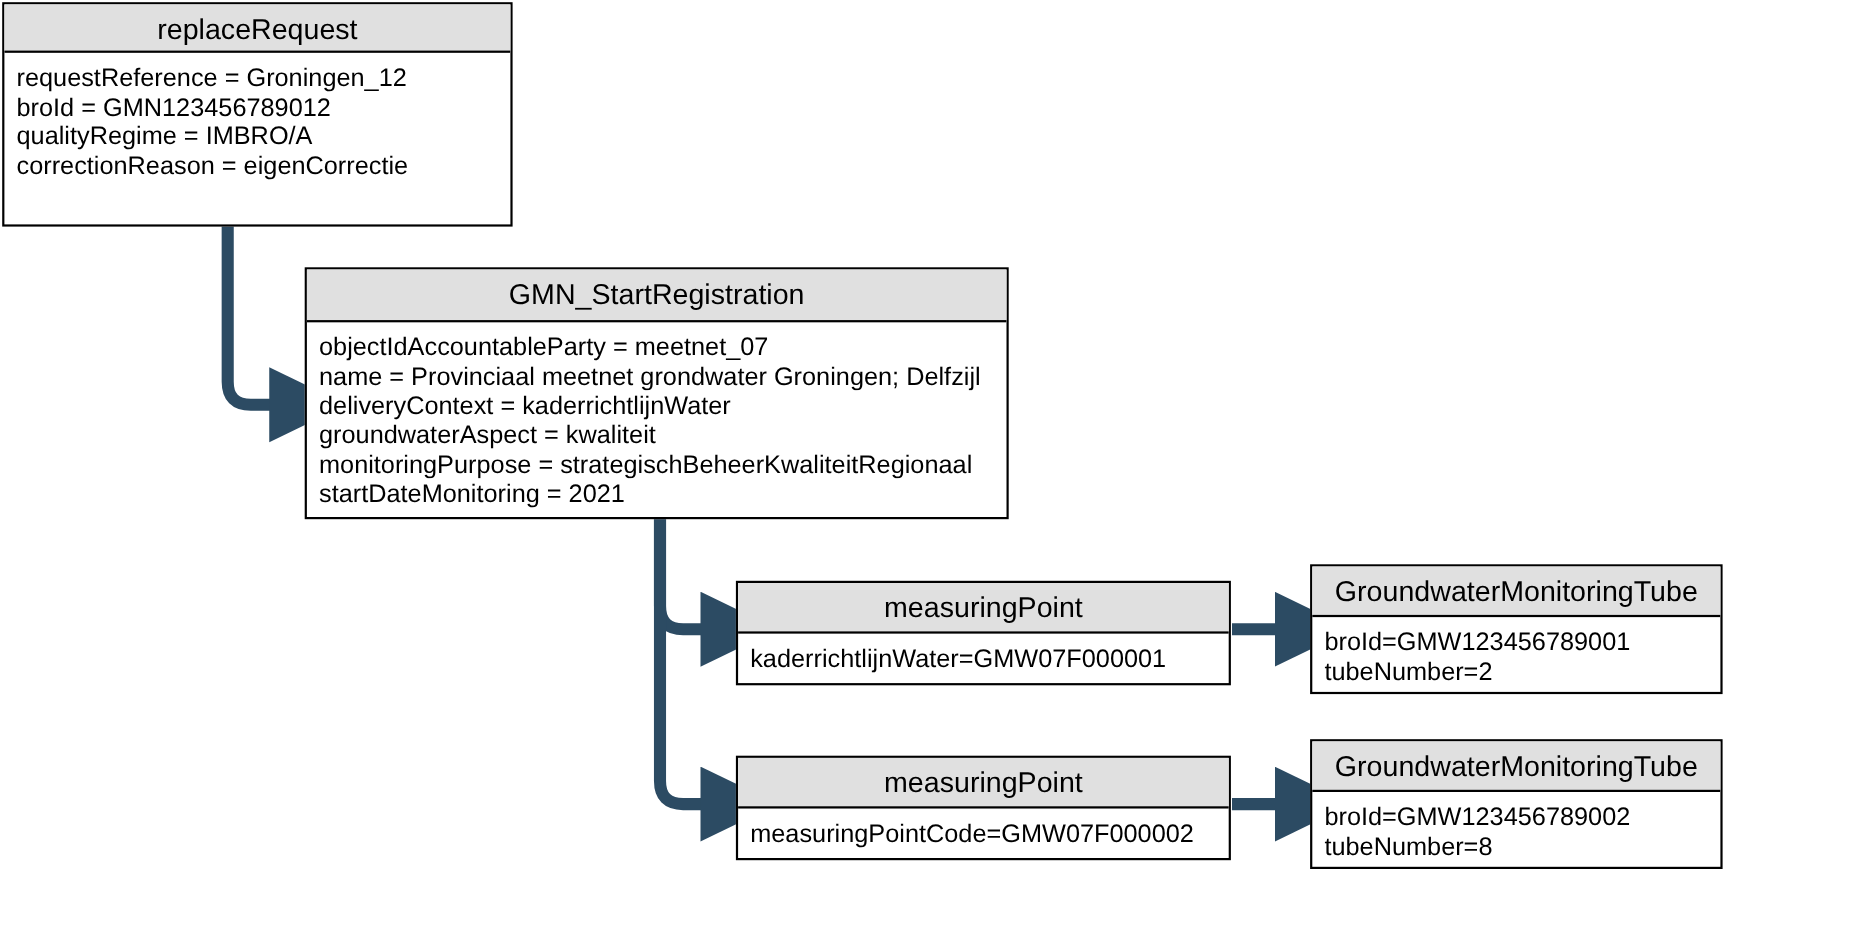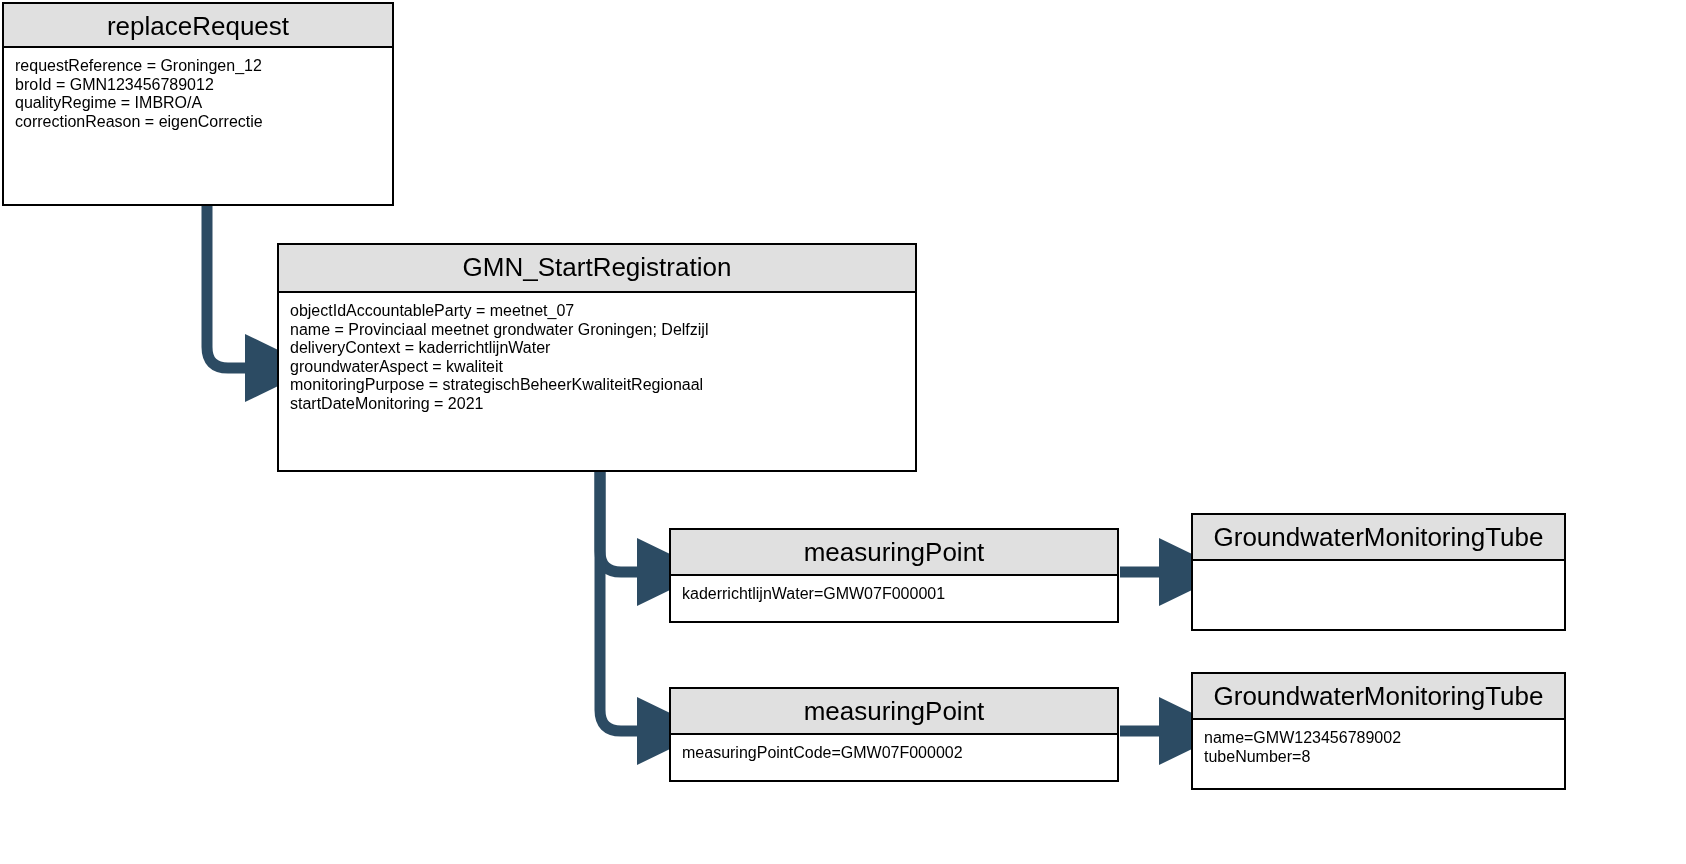--- a/index.html
+++ b/index.html
@@ -33,21 +33,21 @@
     font-size: 26px;
     color: #000000;
     line-height: 1.1;
     padding: 8px 6px 9px 6px;
     white-space: nowrap;
     overflow: hidden;
   }
   .uml-body {
     box-sizing: border-box;
     padding: 9px 9px 9px 11px;
-    font-size: 16px;
+    font-size: 23px;
     color: #000000;
     line-height: 1.16;
   }
   .attr-line {
     white-space: nowrap;
     overflow: hidden;
   }
   
   #connectors {
     position: absolute;
@@ -75,21 +75,21 @@
 
     <path d="M 600,470 L 600,551 Q 600,572 621,572 L 650,572" fill="none" stroke="#2c4b63" stroke-width="11" stroke-linecap="butt" marker-end="url(#arrowhead)"></path>
 
     <path d="M 600,470 L 600,710 Q 600,731 621,731 L 650,731" fill="none" stroke="#2c4b63" stroke-width="11" stroke-linecap="butt" marker-end="url(#arrowhead)"></path>
 
     <path d="M 1120,572 L 1172,572" fill="none" stroke="#2c4b63" stroke-width="11" stroke-linecap="butt" marker-end="url(#arrowhead)"></path>
 
     <path d="M 1120,731 L 1172,731" fill="none" stroke="#2c4b63" stroke-width="11" stroke-linecap="butt" marker-end="url(#arrowhead)"></path>
   </svg>
 
-  <div class="uml-box" style="left:2px; top:2px; width:392px; height:204px;">
+  <div class="uml-box" style="left:2px; top:2px; width:464px; height:204px;">
     <div class="uml-header" style="height:44px;">replaceRequest</div>
     <div class="uml-body">
       <div class="attr-line">requestReference = Groningen_12</div>
       <div class="attr-line">broId = GMN123456789012</div>
       <div class="attr-line">qualityRegime = IMBRO/A</div>
       <div class="attr-line">correctionReason = eigenCorrectie</div>
     </div>
   </div>
 
   <div class="uml-box" style="left:277px; top:243px; width:640px; height:229px;">
@@ -106,30 +106,34 @@
 
   <div class="uml-box" style="left:669px; top:528px; width:450px; height:95px;">
     <div class="uml-header" style="height:46px;">measuringPoint</div>
     <div class="uml-body">
       <div class="attr-line">kaderrichtlijnWater=GMW07F000001</div>
     </div>
   </div>
 
   <div class="uml-box" style="left:1191px; top:513px; width:375px; height:118px;">
     <div class="uml-header" style="height:46px;">GroundwaterMonitoringTube</div>
+    <div class="uml-body">
+      <div class="attr-line">broId=GMW123456789001</div>
+      <div class="attr-line">tubeNumber=2</div>
+    </div>
   </div>
 
   <div class="uml-box" style="left:669px; top:687px; width:450px; height:95px;">
     <div class="uml-header" style="height:46px;">measuringPoint</div>
     <div class="uml-body">
       <div class="attr-line">measuringPointCode=GMW07F000002</div>
     </div>
   </div>
 
   <div class="uml-box" style="left:1191px; top:672px; width:375px; height:118px;">
     <div class="uml-header" style="height:46px;">GroundwaterMonitoringTube</div>
     <div class="uml-body">
-      <div class="attr-line">name=GMW123456789002</div>
+      <div class="attr-line">broId=GMW123456789002</div>
       <div class="attr-line">tubeNumber=8</div>
     </div>
   </div>
 
 </div>
 
 </body></html>

